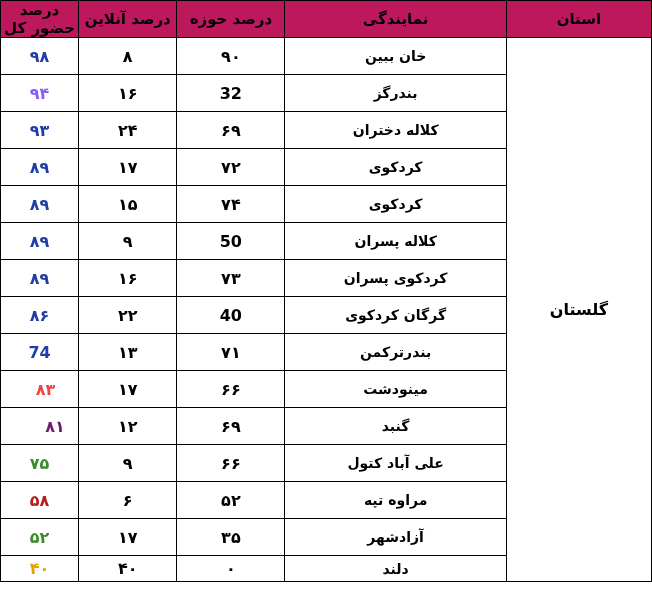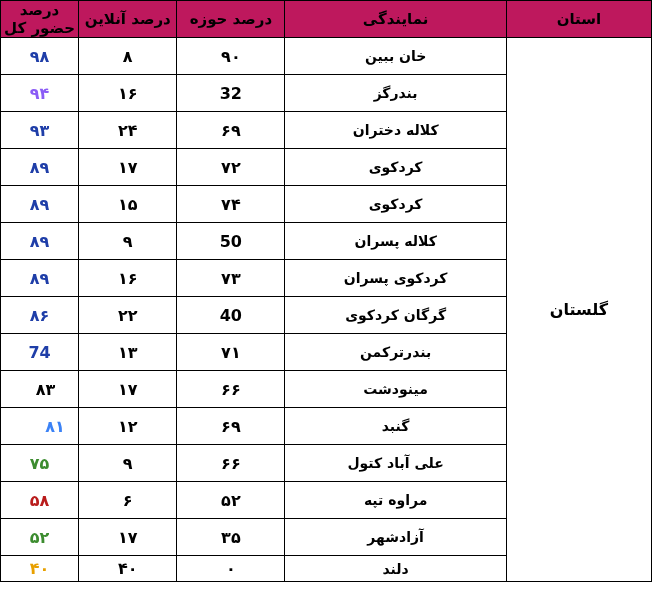--- a/index.html
+++ b/index.html
@@ -136,27 +136,27 @@
       <tr>
         <td class="rep">بندرترکمن</td>
         <td class="num">۷۱</td>
         <td class="num">۱۳</td>
         <td class="total" style="color: rgb(31, 62, 168);">74</td>
       </tr>
       <tr>
         <td class="rep">مینودشت</td>
         <td class="num">۶۶</td>
         <td class="num">۱۷</td>
-        <td class="total" style="color: #000000; padding-left: 12px;">۸۳</td>
+        <td class="total" style="color: #ef4444; padding-left: 12px;">۸۳</td>
       </tr>
       <tr>
         <td class="rep">گنبد</td>
         <td class="num">۶۹</td>
         <td class="num">۱۲</td>
-        <td class="total" style="color: #3b82f6; padding-left: 31px;">۸۱</td>
+        <td class="total" style="color: #701a75; padding-left: 31px;">۸۱</td>
       </tr>
       <tr>
         <td class="rep">علی آباد کتول</td>
         <td class="num">۶۶</td>
         <td class="num">۹</td>
         <td class="total" style="color: rgb(60, 140, 47);">۷۵</td>
       </tr>
       <tr>
         <td class="rep">مراوه تپه</td>
         <td class="num">۵۲</td>

